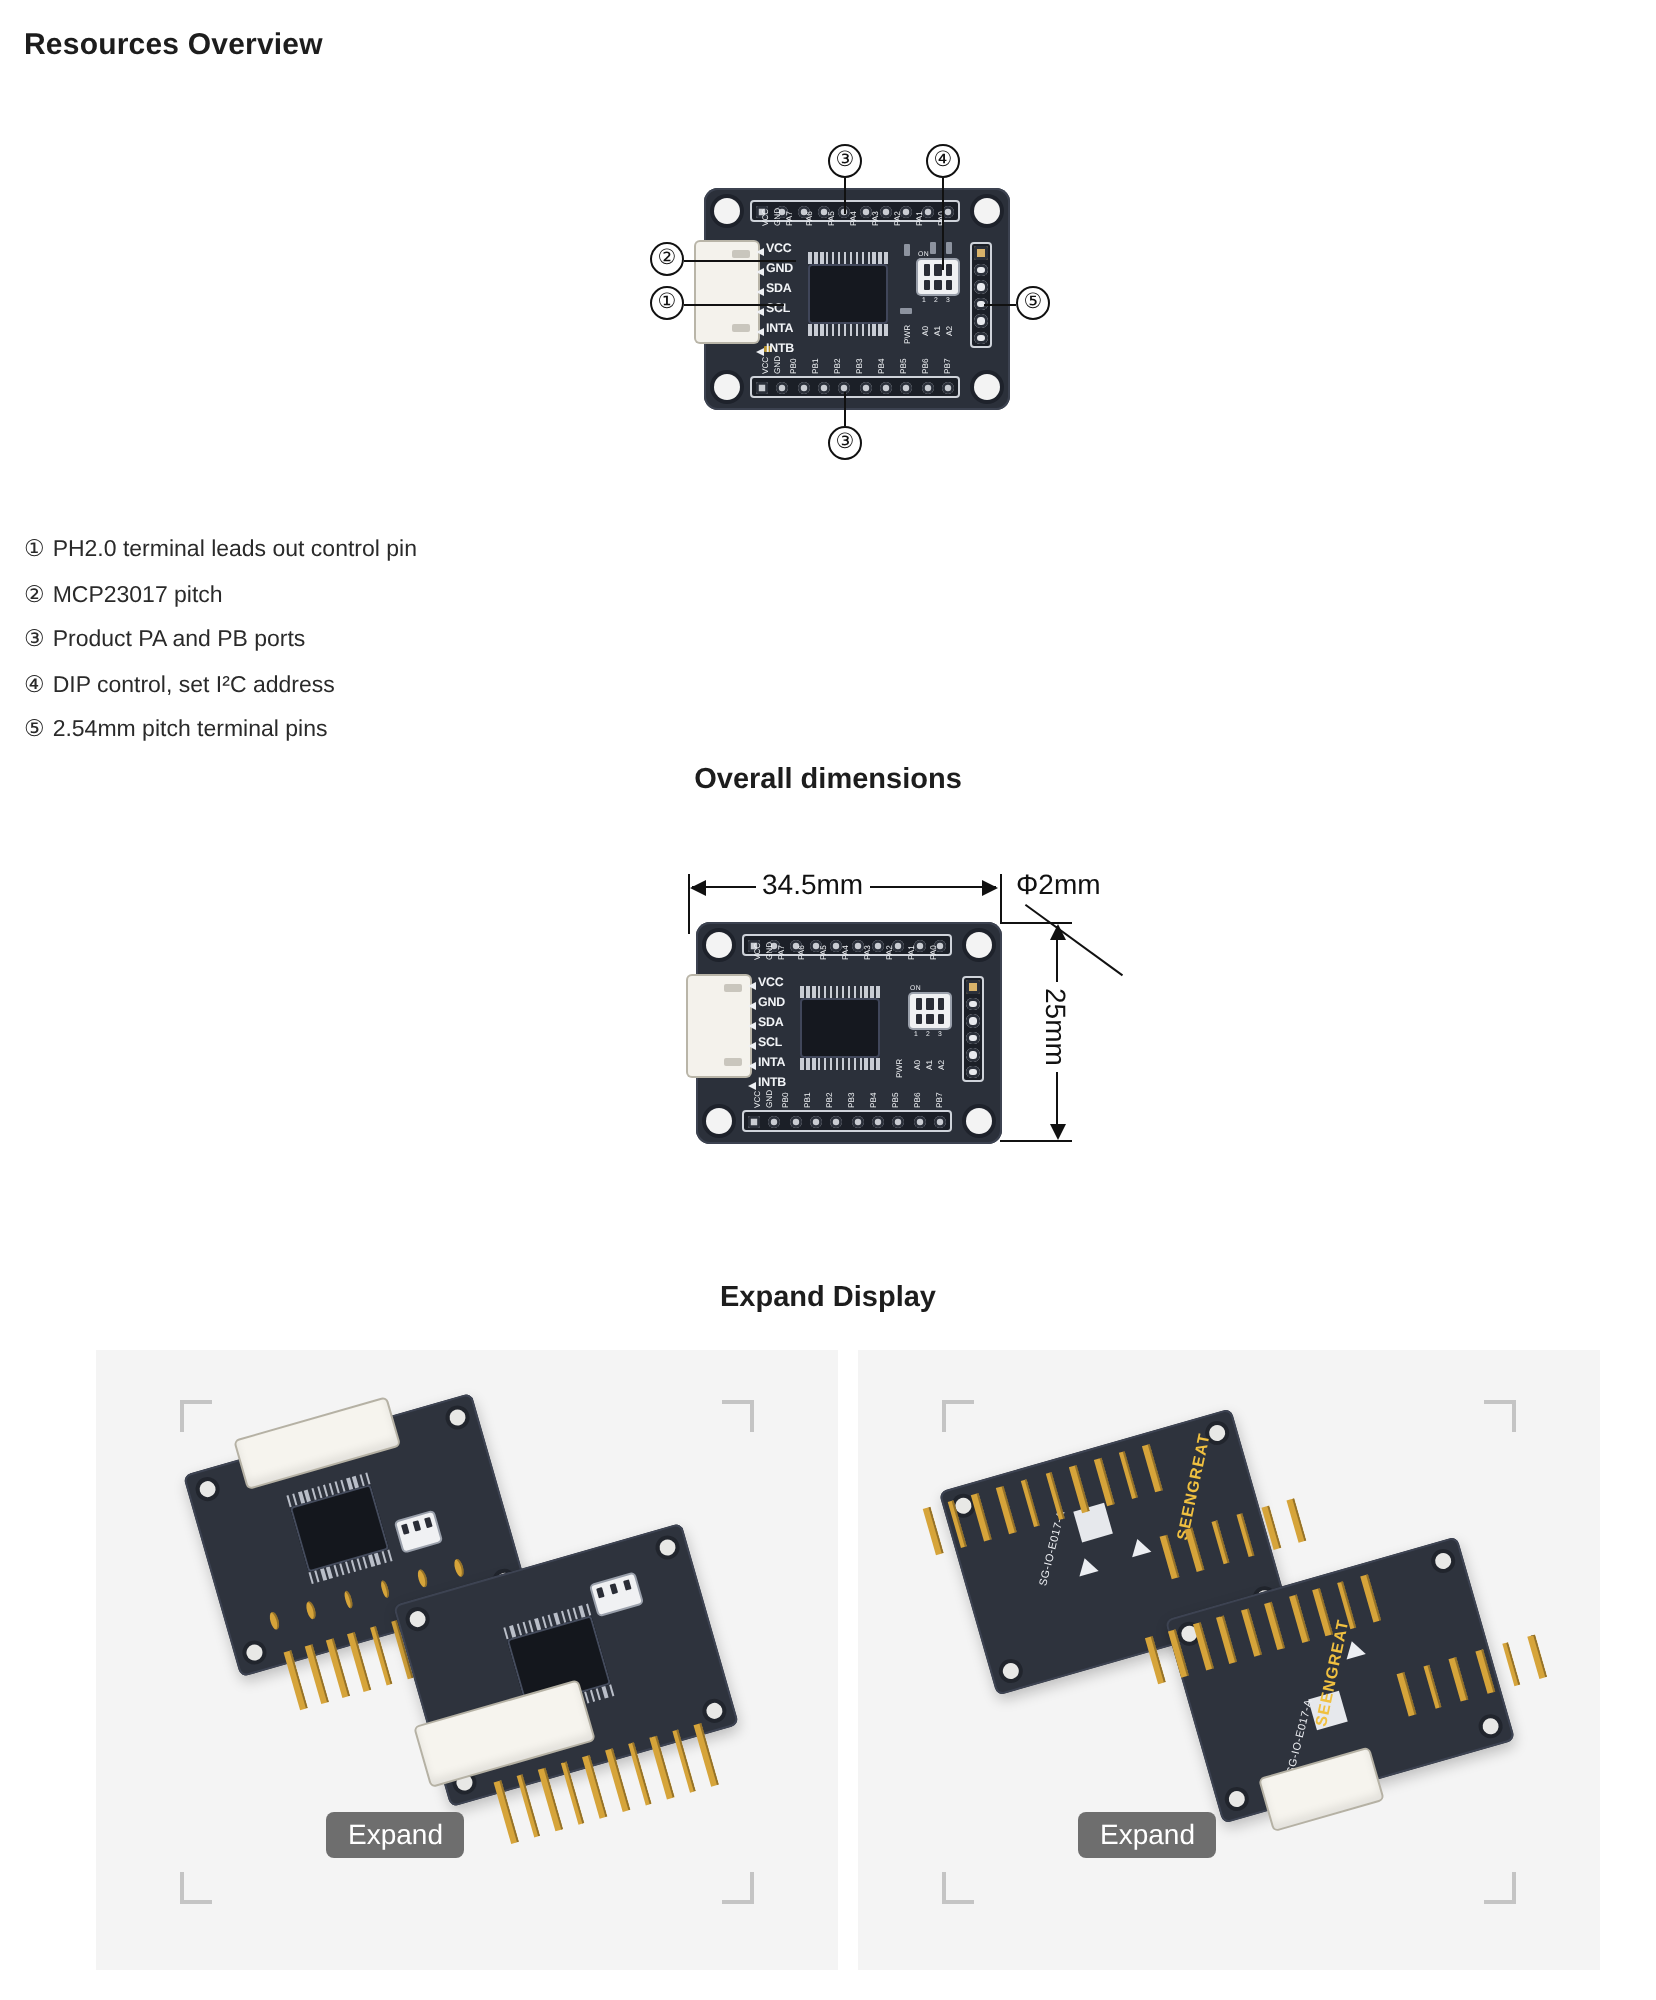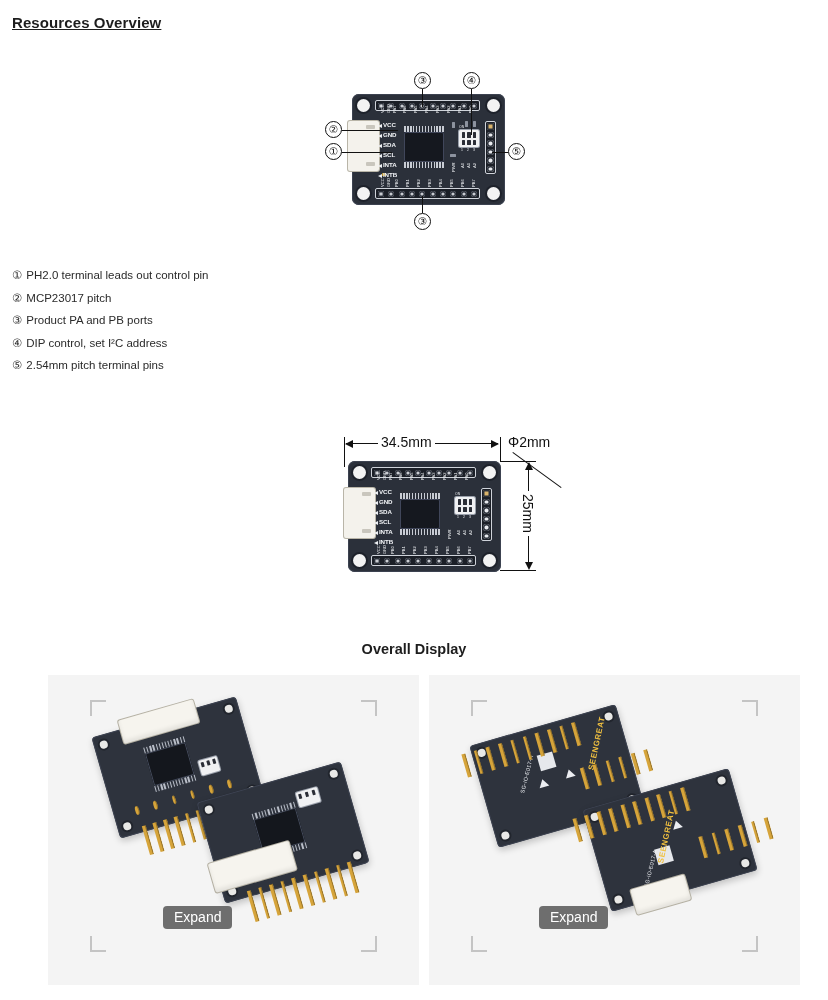--- a/index.html
+++ b/index.html
@@ -6,21 +6,21 @@
   body{
     width:828px;height:1000px;background:#ffffff;
     font-family:"Liberation Sans",sans-serif;color:#1a1a1a;
     overflow:hidden;position:relative;
   }
   .page{position:relative;width:828px;height:1000px;}
 
   
   .section-title{
     position:absolute;left:12px;top:14px;
-    font-size:15px;font-weight:bold;color:#1d1d1d;letter-spacing:.1px;text-decoration:underline;
+    font-size:15px;font-weight:bold;color:#1d1d1d;letter-spacing:.1px;
   }
   .center-title{
     position:absolute;width:828px;text-align:center;
     font-size:14.5px;font-weight:bold;color:#1d1d1d;
   }
   #dims-title{top:382px;}
   #display-title{top:641px;}
 
   
   .legend{position:absolute;left:12px;top:264px;}
@@ -349,20 +349,21 @@
     <div class="legend-item">
       <span class="legend-num">④</span>
       <span class="legend-txt">DIP control, set I²C address</span>
     </div>
     <div class="legend-item">
       <span class="legend-num">⑤</span>
       <span class="legend-txt">2.54mm pitch terminal pins</span>
     </div>
   </div>
 
+  <div class="center-title" id="dims-title">Overall dimensions</div>
 
   <div>
 
     <div class="dim-tick" style="left:344px;top:437px;height:30px;"></div>
     <div class="dim-tick" style="left:500px;top:437px;height:25px;"></div>
     <div class="dim-line h" style="left:346px;top:443px;width:152px;"></div>
     <div class="arrow-l" style="left:345px;top:439.5px;"></div>
     <div class="arrow-r" style="left:491px;top:439.5px;"></div>
     <div class="dim-text" style="left:378px;top:434px;">34.5mm</div>
 
@@ -504,21 +505,21 @@
         <div class="silk tiny rot" style="left:64px;top:93px;">PB2</div>
         <div class="silk tiny rot" style="left:75px;top:93px;">PB3</div>
         <div class="silk tiny rot" style="left:86px;top:93px;">PB4</div>
         <div class="silk tiny rot" style="left:97px;top:93px;">PB5</div>
         <div class="silk tiny rot" style="left:108px;top:93px;">PB6</div>
         <div class="silk tiny rot" style="left:119px;top:93px;">PB7</div>
       </div>
     </div>
   </div>
 
-  <div class="center-title" id="display-title">Overall Display</div>
+  <div class="center-title" id="display-title">Expand Display</div>
 
   <div class="display-row">
 
     <div class="photo-panel">
       <div class="brk tl"></div>
       <div class="brk tr"></div>
       <div class="brk bl"></div>
       <div class="brk br"></div>
 
       <div class="pb" style="left:55px;top:40px;width:150px;height:105px;transform:rotate(-16deg);">

